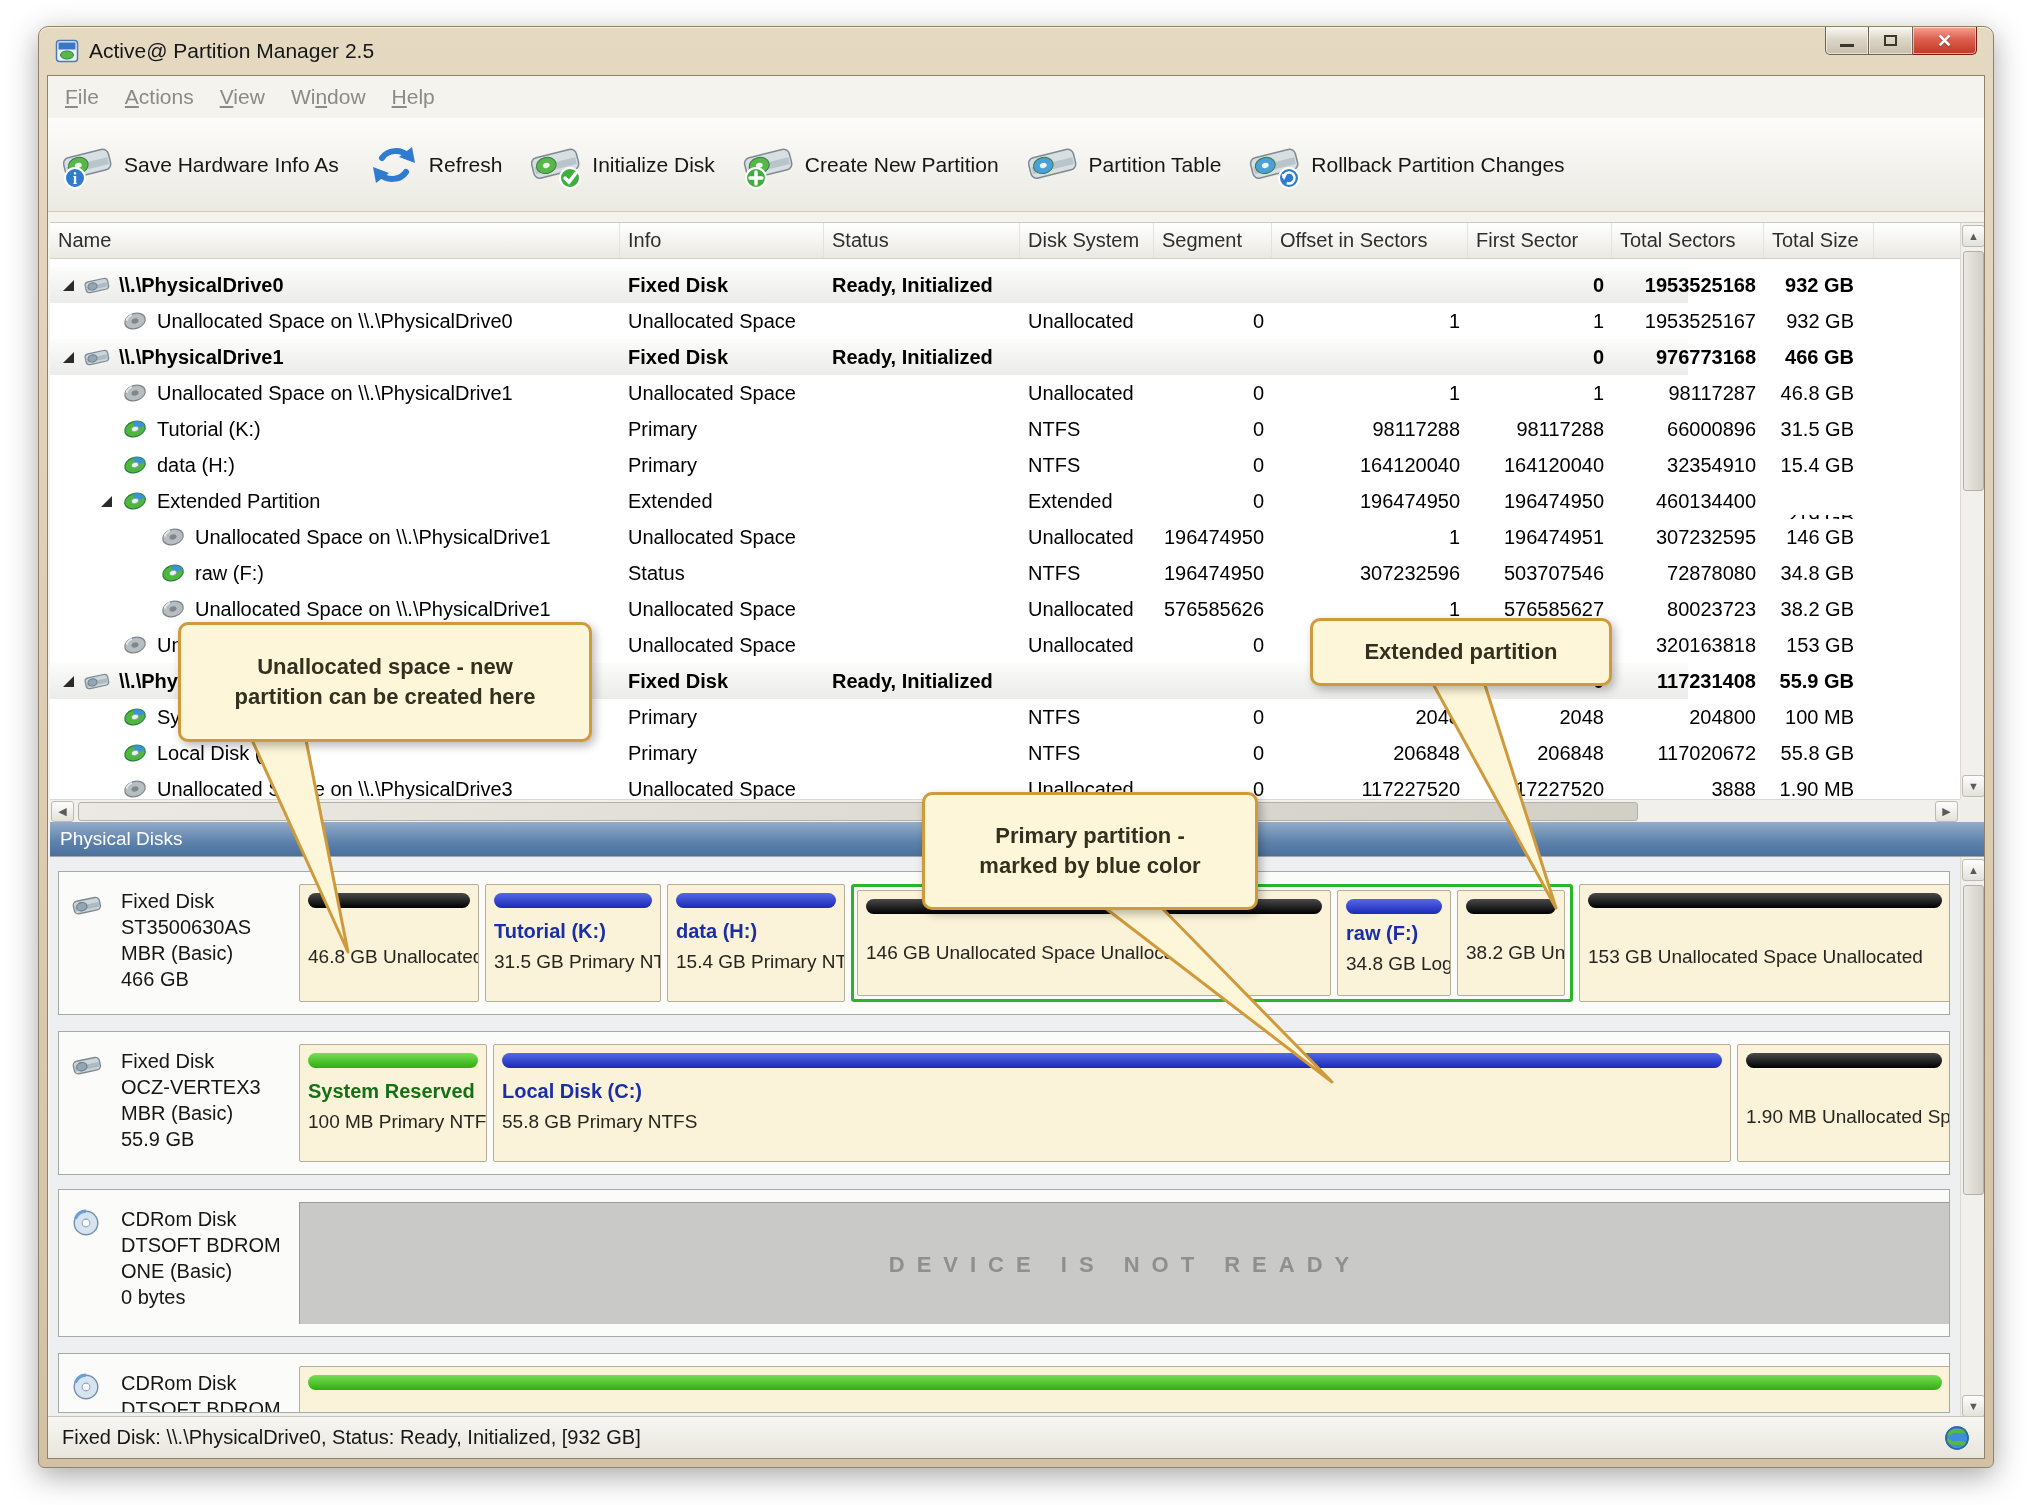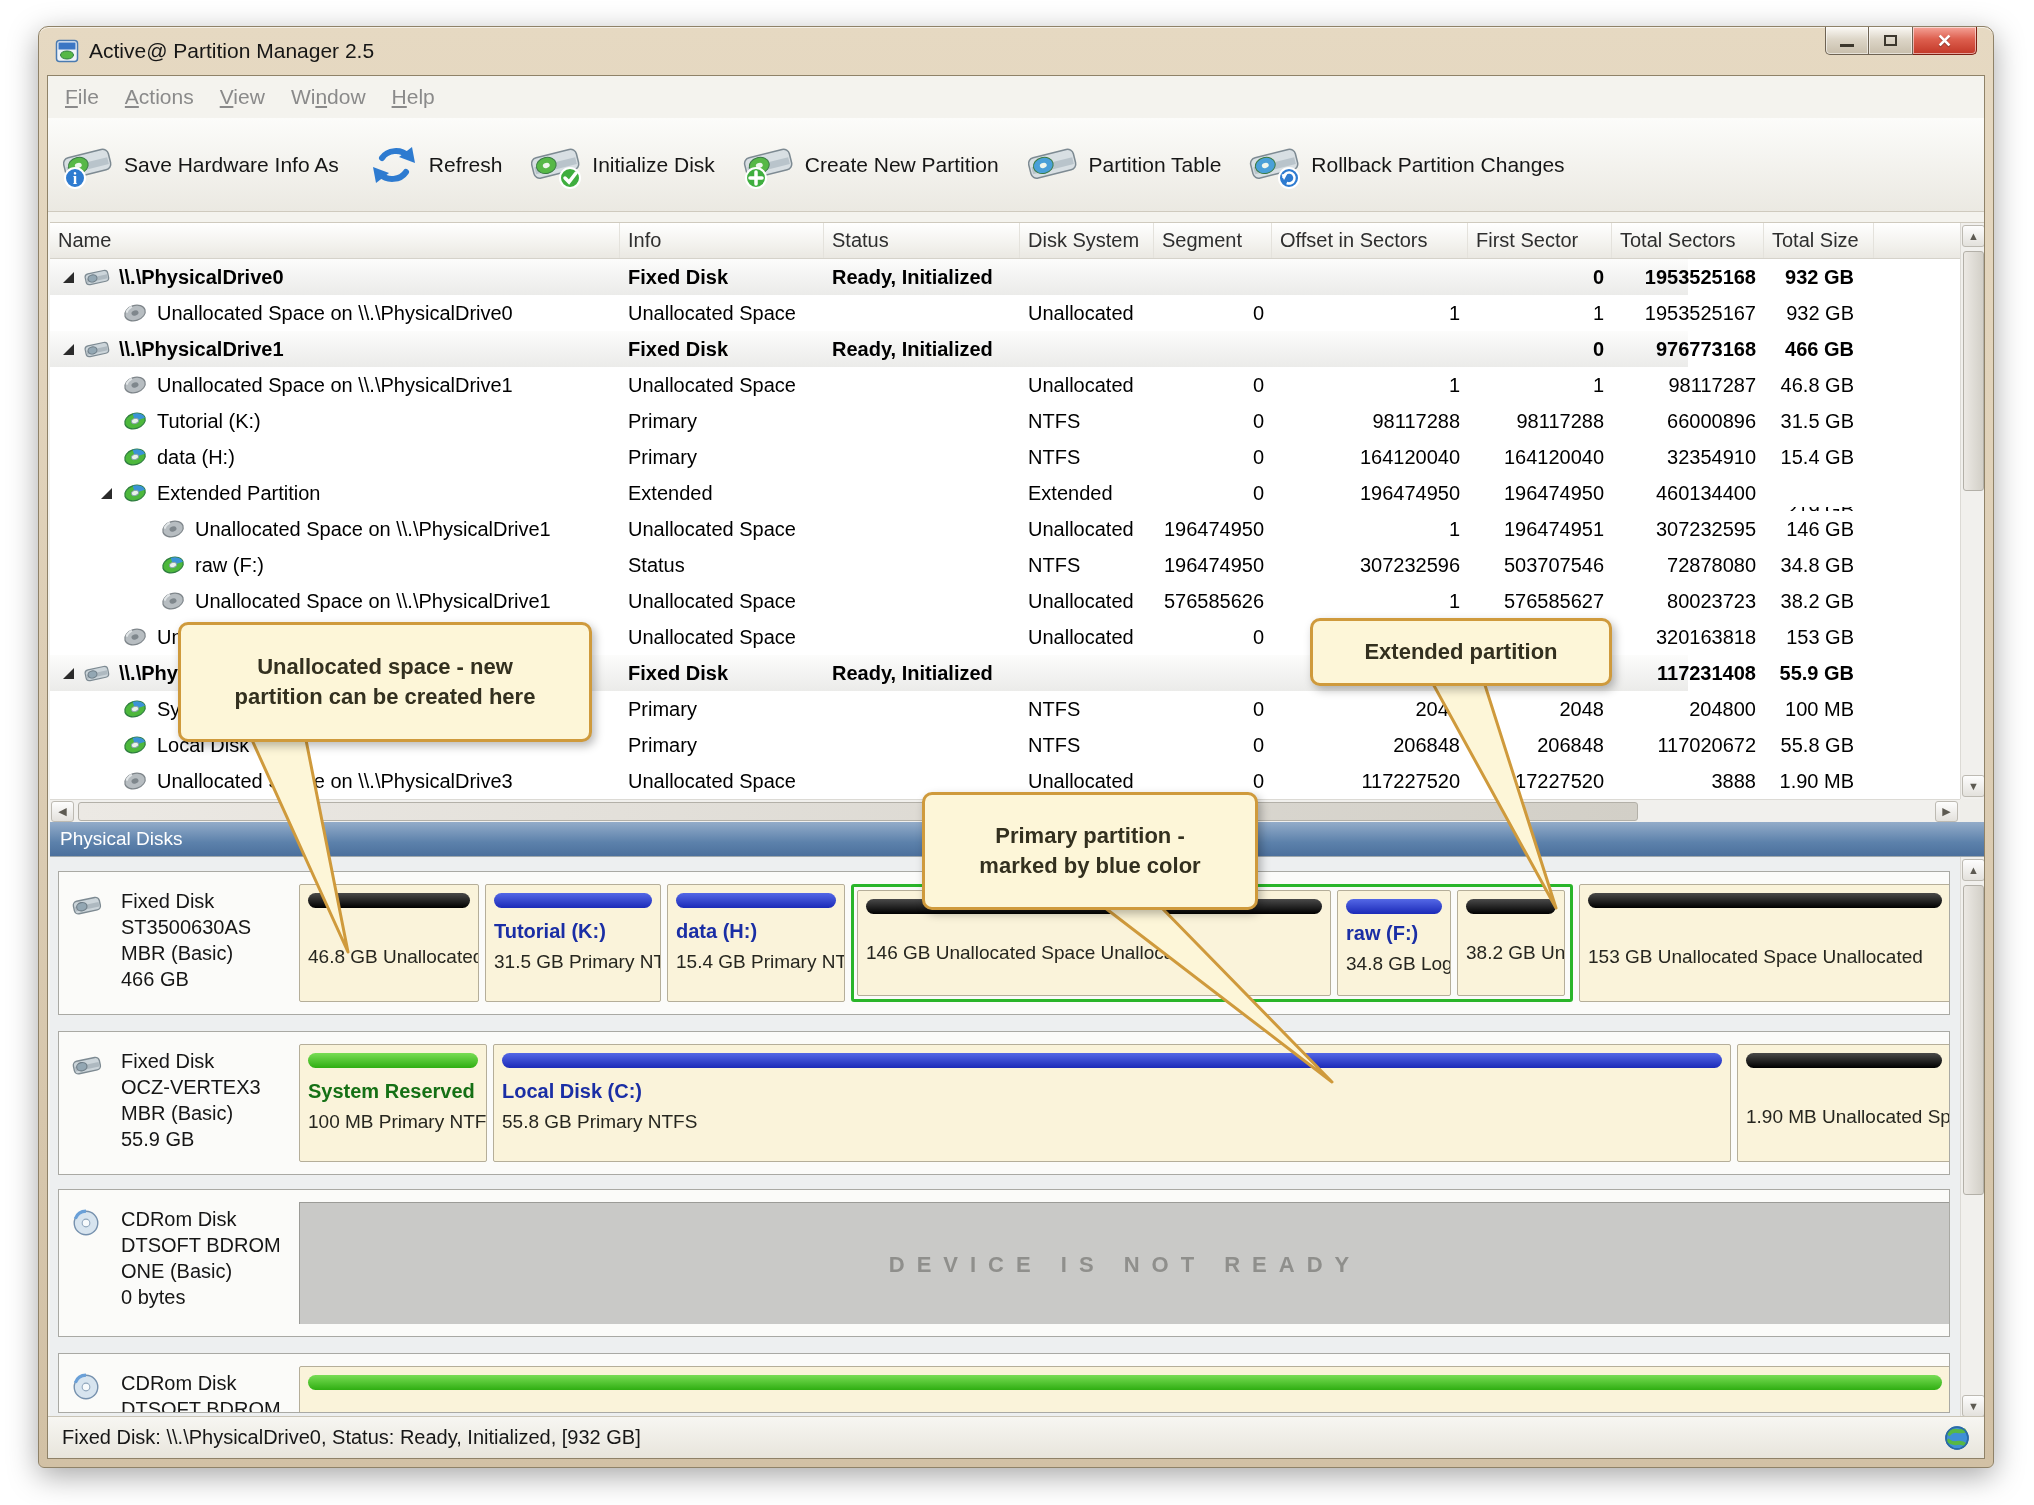--- a/index.html
+++ b/index.html
@@ -34,21 +34,21 @@
   .tool-btn .icon{margin-right:8px;display:flex}
   .tool-label{font-size:21px;color:#161616;white-space:nowrap}
   .icon{display:inline-flex;align-items:center;justify-content:center}
 
   
   .listview{position:absolute;left:2px;top:146px;width:1936px;height:600px;background:#fff;border-top:1px solid #cfcabe}
   .theader{position:absolute;left:0;top:0;height:36px;width:1910px;display:flex;
     background:linear-gradient(#ffffff,#f3f2ee 60%,#eae8e2);border-bottom:1px solid #d5d2ca}
   .hcell{height:100%;display:flex;align-items:center;padding:0 8px;font-size:20px;color:#2e2e2e;
     border-right:1px solid #e4e2dc;white-space:nowrap;overflow:hidden;box-shadow:inset 0 1px 0 #fff}
-  .trows{position:absolute;left:0;top:36px;width:1638px}
+  .trows{position:absolute;left:0;top:44px;width:1638px}
   .trow{display:flex;height:36px;align-items:stretch}
   .trow.drive{font-weight:bold;background:linear-gradient(#fcfcfb,#ebebe9)}
   .cell{display:flex;align-items:center;padding:0 8px;font-size:20px;color:#000;white-space:nowrap;overflow:hidden;flex-shrink:0}
   .cell.r{justify-content:flex-end}
   .cell.size{padding-right:20px}
   .cell .icon{margin-right:9px;flex-shrink:0}
   .expander{width:16px;height:16px;margin-right:8px;position:relative;flex-shrink:0}
   .expander::after{content:'';position:absolute;right:2px;bottom:2px;border-style:solid;
     border-width:0 0 11px 11px;border-color:transparent transparent #2b2b2b transparent}
   .rname{overflow:hidden;text-overflow:clip;white-space:nowrap}

